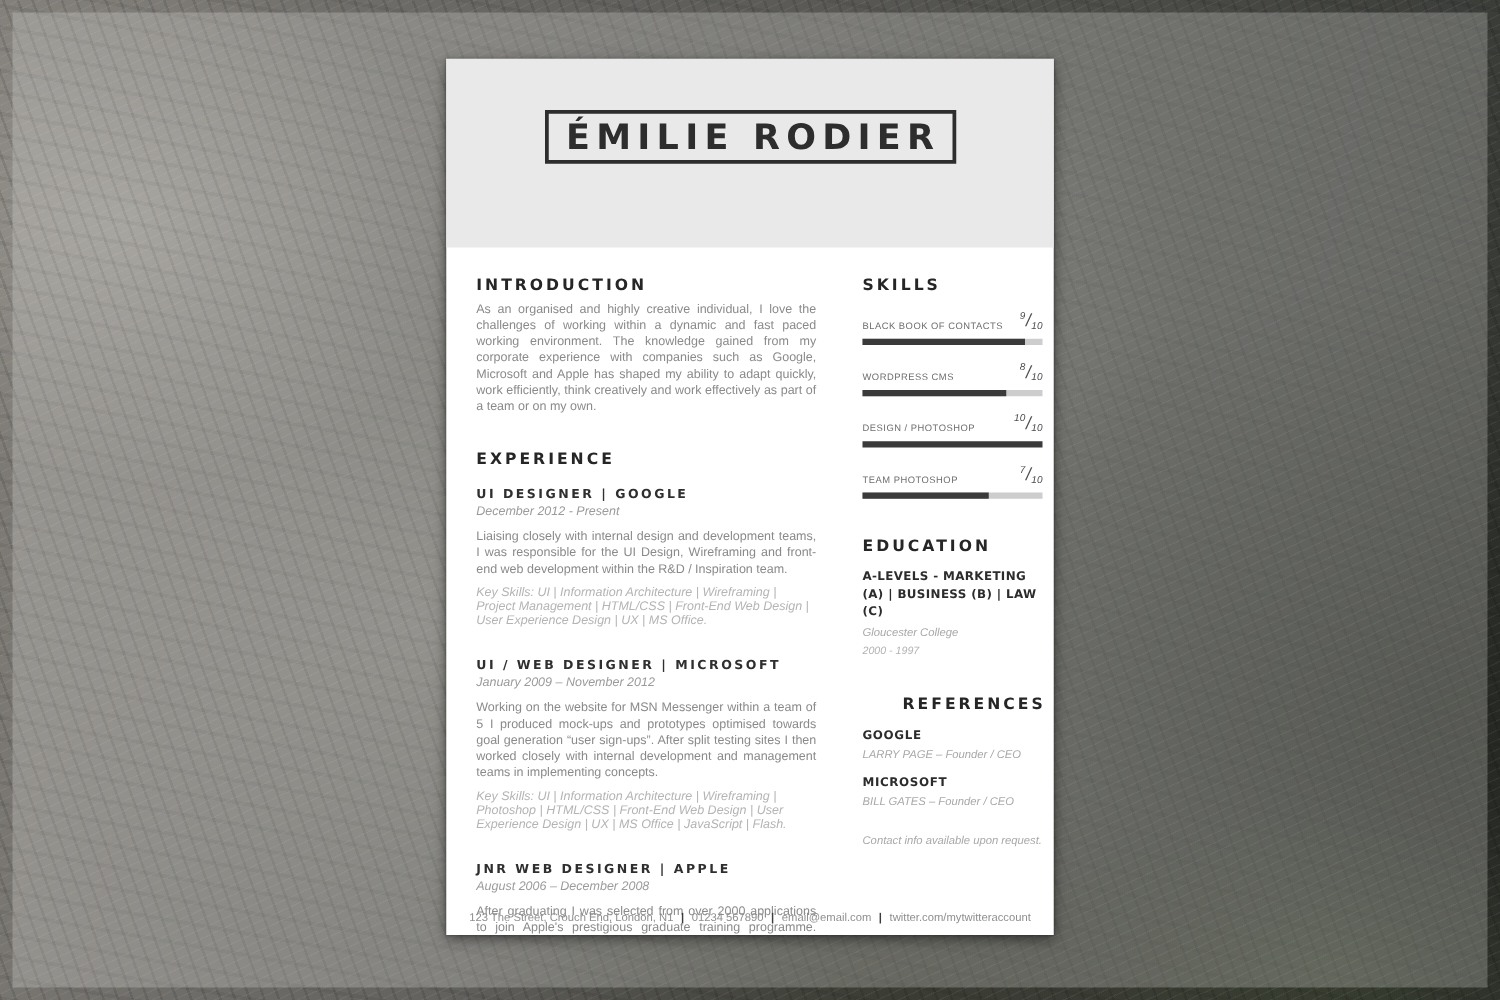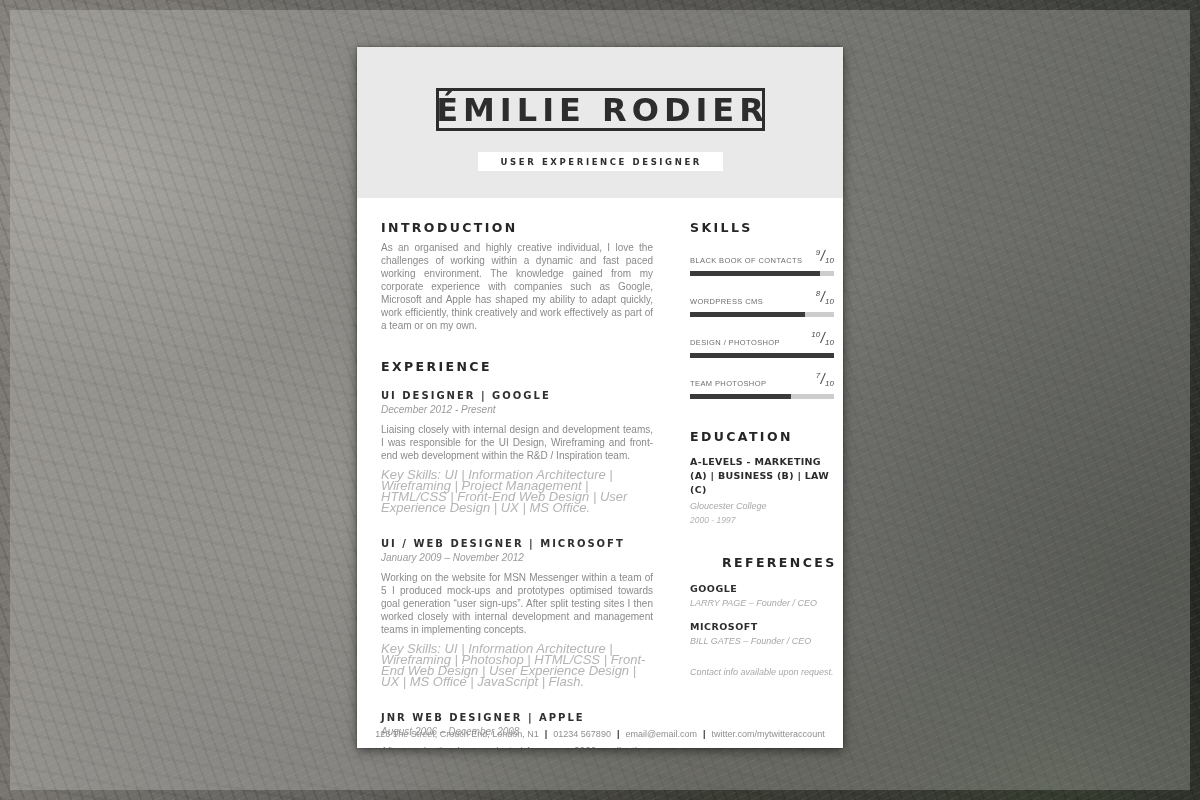--- a/index.html
+++ b/index.html
@@ -33,21 +33,21 @@
     background:#ffffff; overflow:hidden;
     box-shadow:0 3px 10px rgba(0,0,0,0.5), 0 0 2px rgba(0,0,0,0.35);
   }
 
   .band { height:151px; background:#e9e9e9; padding-top:41px; }
   .name-box {
     width:329px; height:43px; margin:0 auto; border:3px solid #2d2d2d;
     display:flex; align-items:center; justify-content:center;
   }
   .person-name {
-    font-family:"DejaVu Sans", sans-serif; font-weight:700; font-size:32px;
+    font-family:"DejaVu Sans", sans-serif; font-weight:700; font-size:28px;
     letter-spacing:5px; text-indent:5px; color:#2d2d2d; white-space:nowrap;
   }
   .subtitle-box {
     width:245px; height:19px; margin:21px auto 0; background:#ffffff;
     display:flex; align-items:center; justify-content:center;
   }
   .job-title-text {
     font-family:"DejaVu Sans", sans-serif; font-weight:700; font-size:8.5px;
     letter-spacing:2.6px; text-indent:2.6px; color:#2f2f2f; white-space:nowrap;
   }
@@ -67,21 +67,21 @@
   .exp-heading { margin-top:27px !important; }
 
   .job { margin-top:16px; }
   .job + .job { margin-top:25px; }
   .job-position {
     font-family:"DejaVu Sans", sans-serif; font-weight:700; font-size:10px;
     letter-spacing:2px; color:#2f2f2f; white-space:nowrap;
   }
   .job-dates { font-style:italic; font-size:10px; color:#9b9b9b; margin-top:3px; }
   .job-desc  { margin-top:8px; }
-  .key-skills { font-style:italic; font-size:13px; line-height:11px; color:#b4b4b4; margin-top:7px; }
+  .key-skills { font-style:italic; font-size:10px; line-height:11px; color:#b4b4b4; margin-top:7px; }
 
   
   .skill { margin-top:13px; }
   .skill-top { display:flex; justify-content:space-between; align-items:flex-end; height:17px; }
   .skill-label { font-size:7.5px; letter-spacing:0.4px; color:#6e6e6e; white-space:nowrap; }
   .frac { display:inline-flex; align-items:center; font-style:italic; color:#4c4c4c; height:17px; }
   .frac .num { font-size:8px; align-self:flex-start; }
   .frac .slash { font-size:14px; line-height:15px; font-style:italic; margin:0 0.5px; }
   .frac .den { font-size:8px; align-self:flex-end; }
   .bar { height:5px; background:#cdcdcd; margin-top:6px; }
@@ -119,23 +119,20 @@
 
 <div class="scene">
   <div class="wash"></div>
 
   <div class="paper">
 
     <div class="band">
       <div class="name-box">
         <span class="person-name">ÉMILIE RODIER</span>
       </div>
-      <div class="subtitle-box">
-        <span class="job-title-text">USER EXPERIENCE DESIGNER</span>
-      </div>
     </div>
 
     <div class="columns">
 
       <div class="col-left">
         <h2 class="sec">INTRODUCTION</h2>
         <p class="body-text intro-text">As an organised and highly creative individual, I love the challenges of working within a dynamic and fast paced working environment. The knowledge gained from my corporate experience with companies such as Google, Microsoft and Apple has shaped my ability to adapt quickly, work efficiently, think creatively and work effectively as part of a team or on my own.</p>
 
         <h2 class="sec exp-heading">EXPERIENCE</h2>
         <div>

